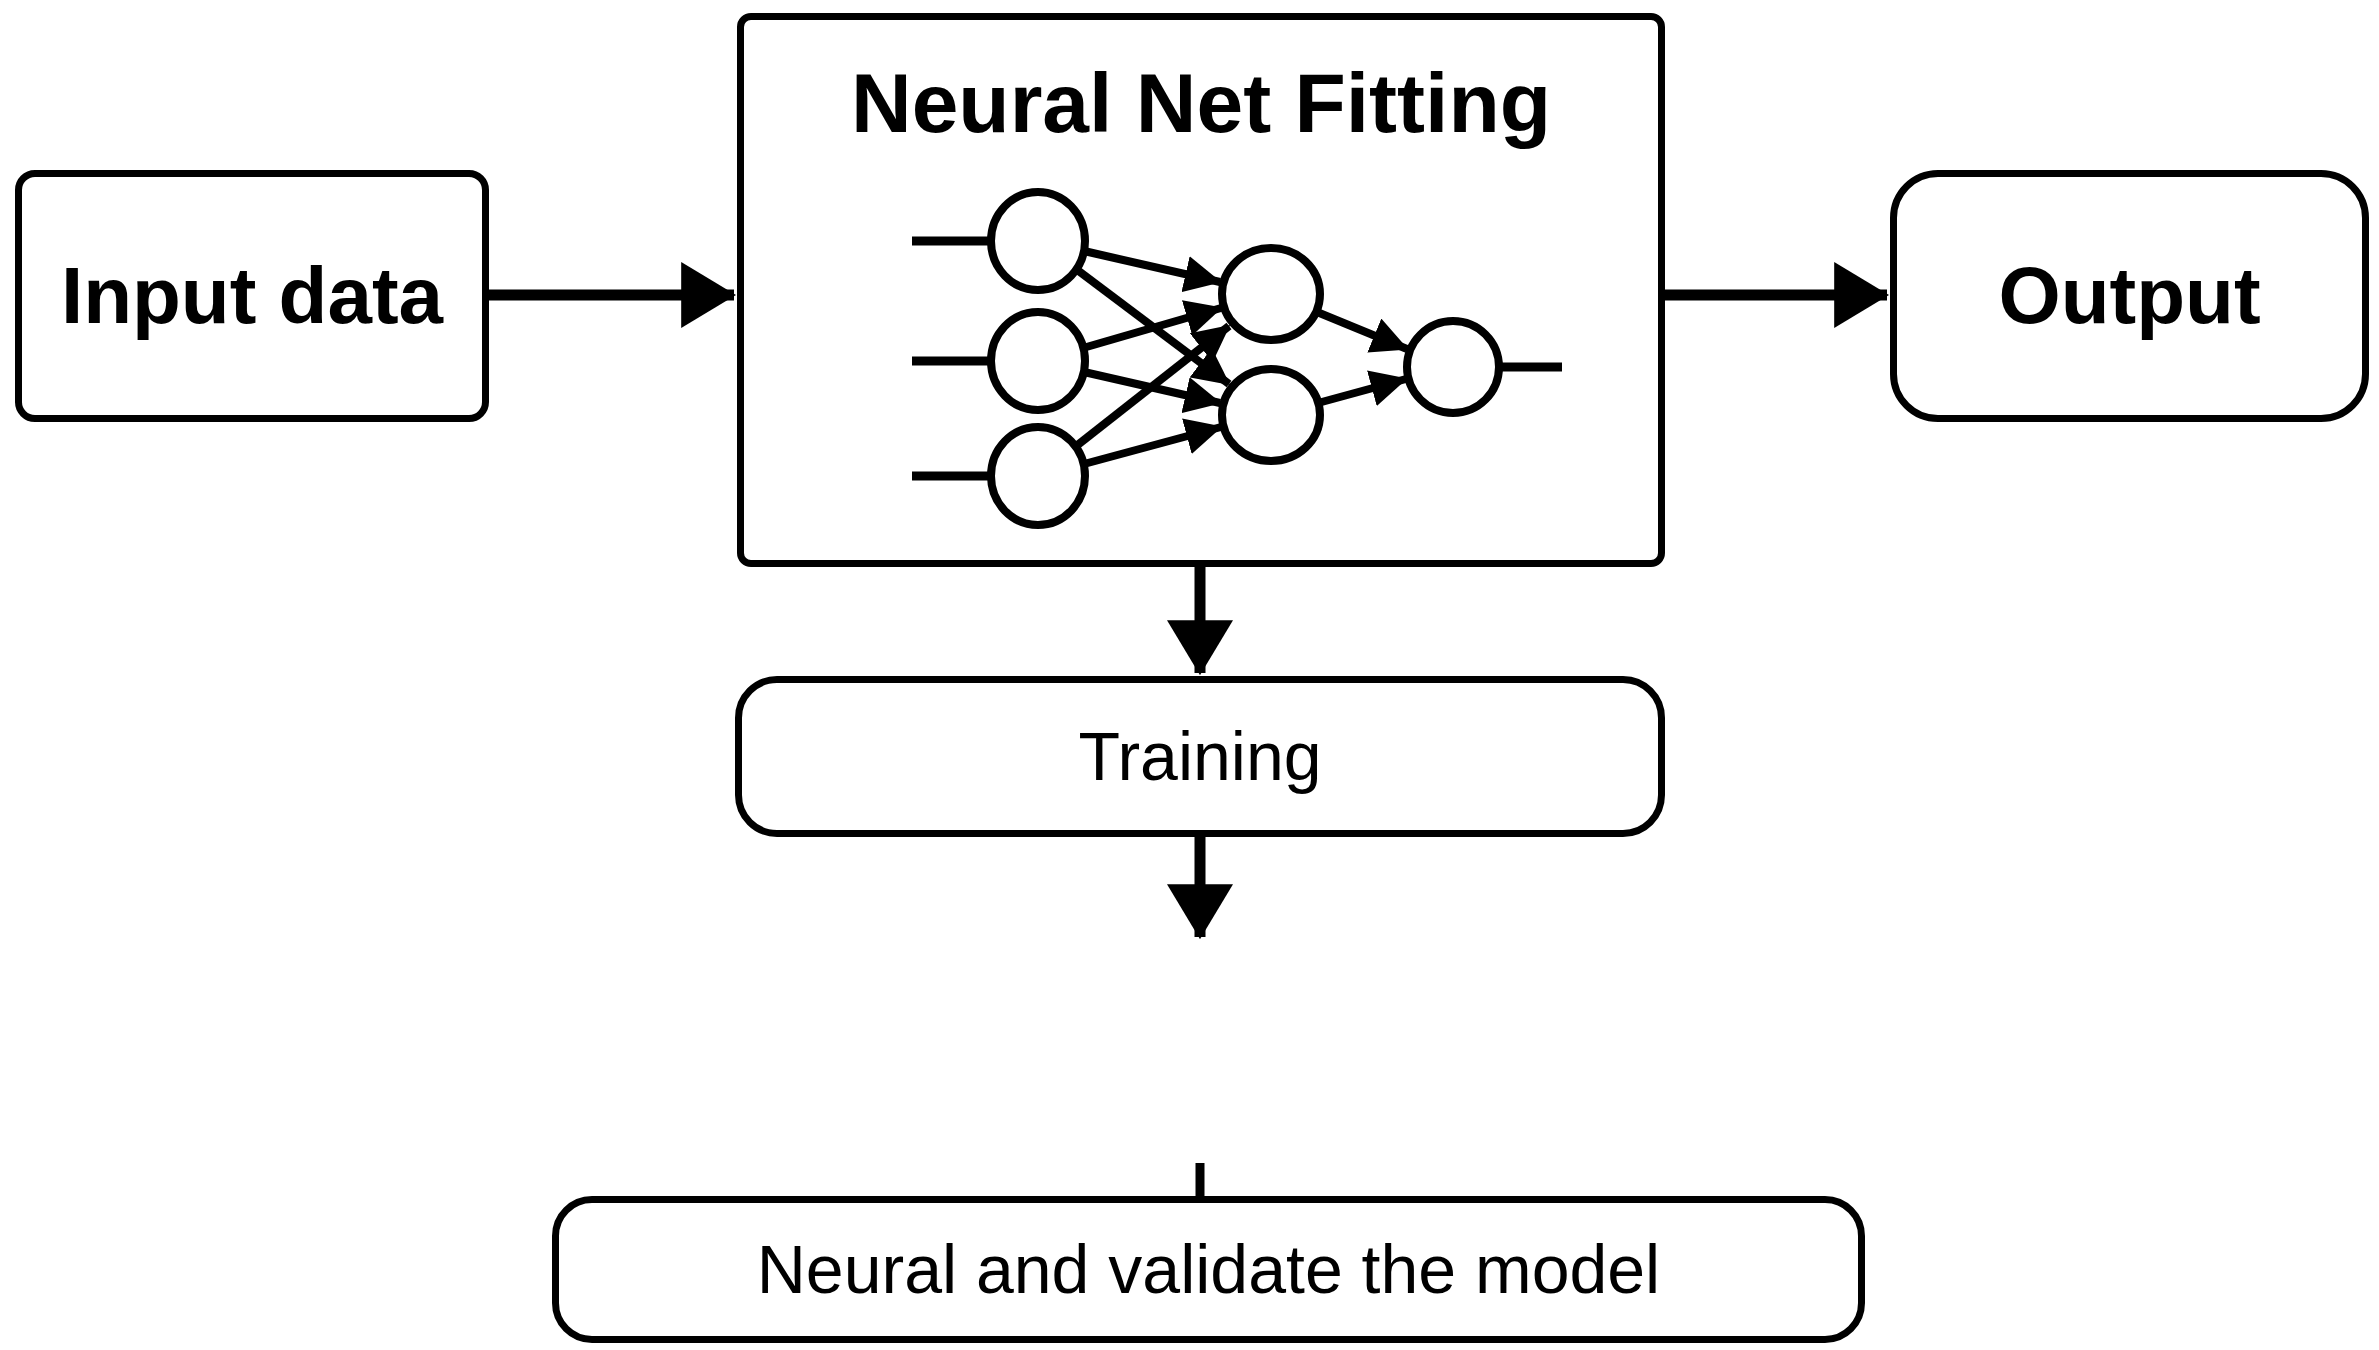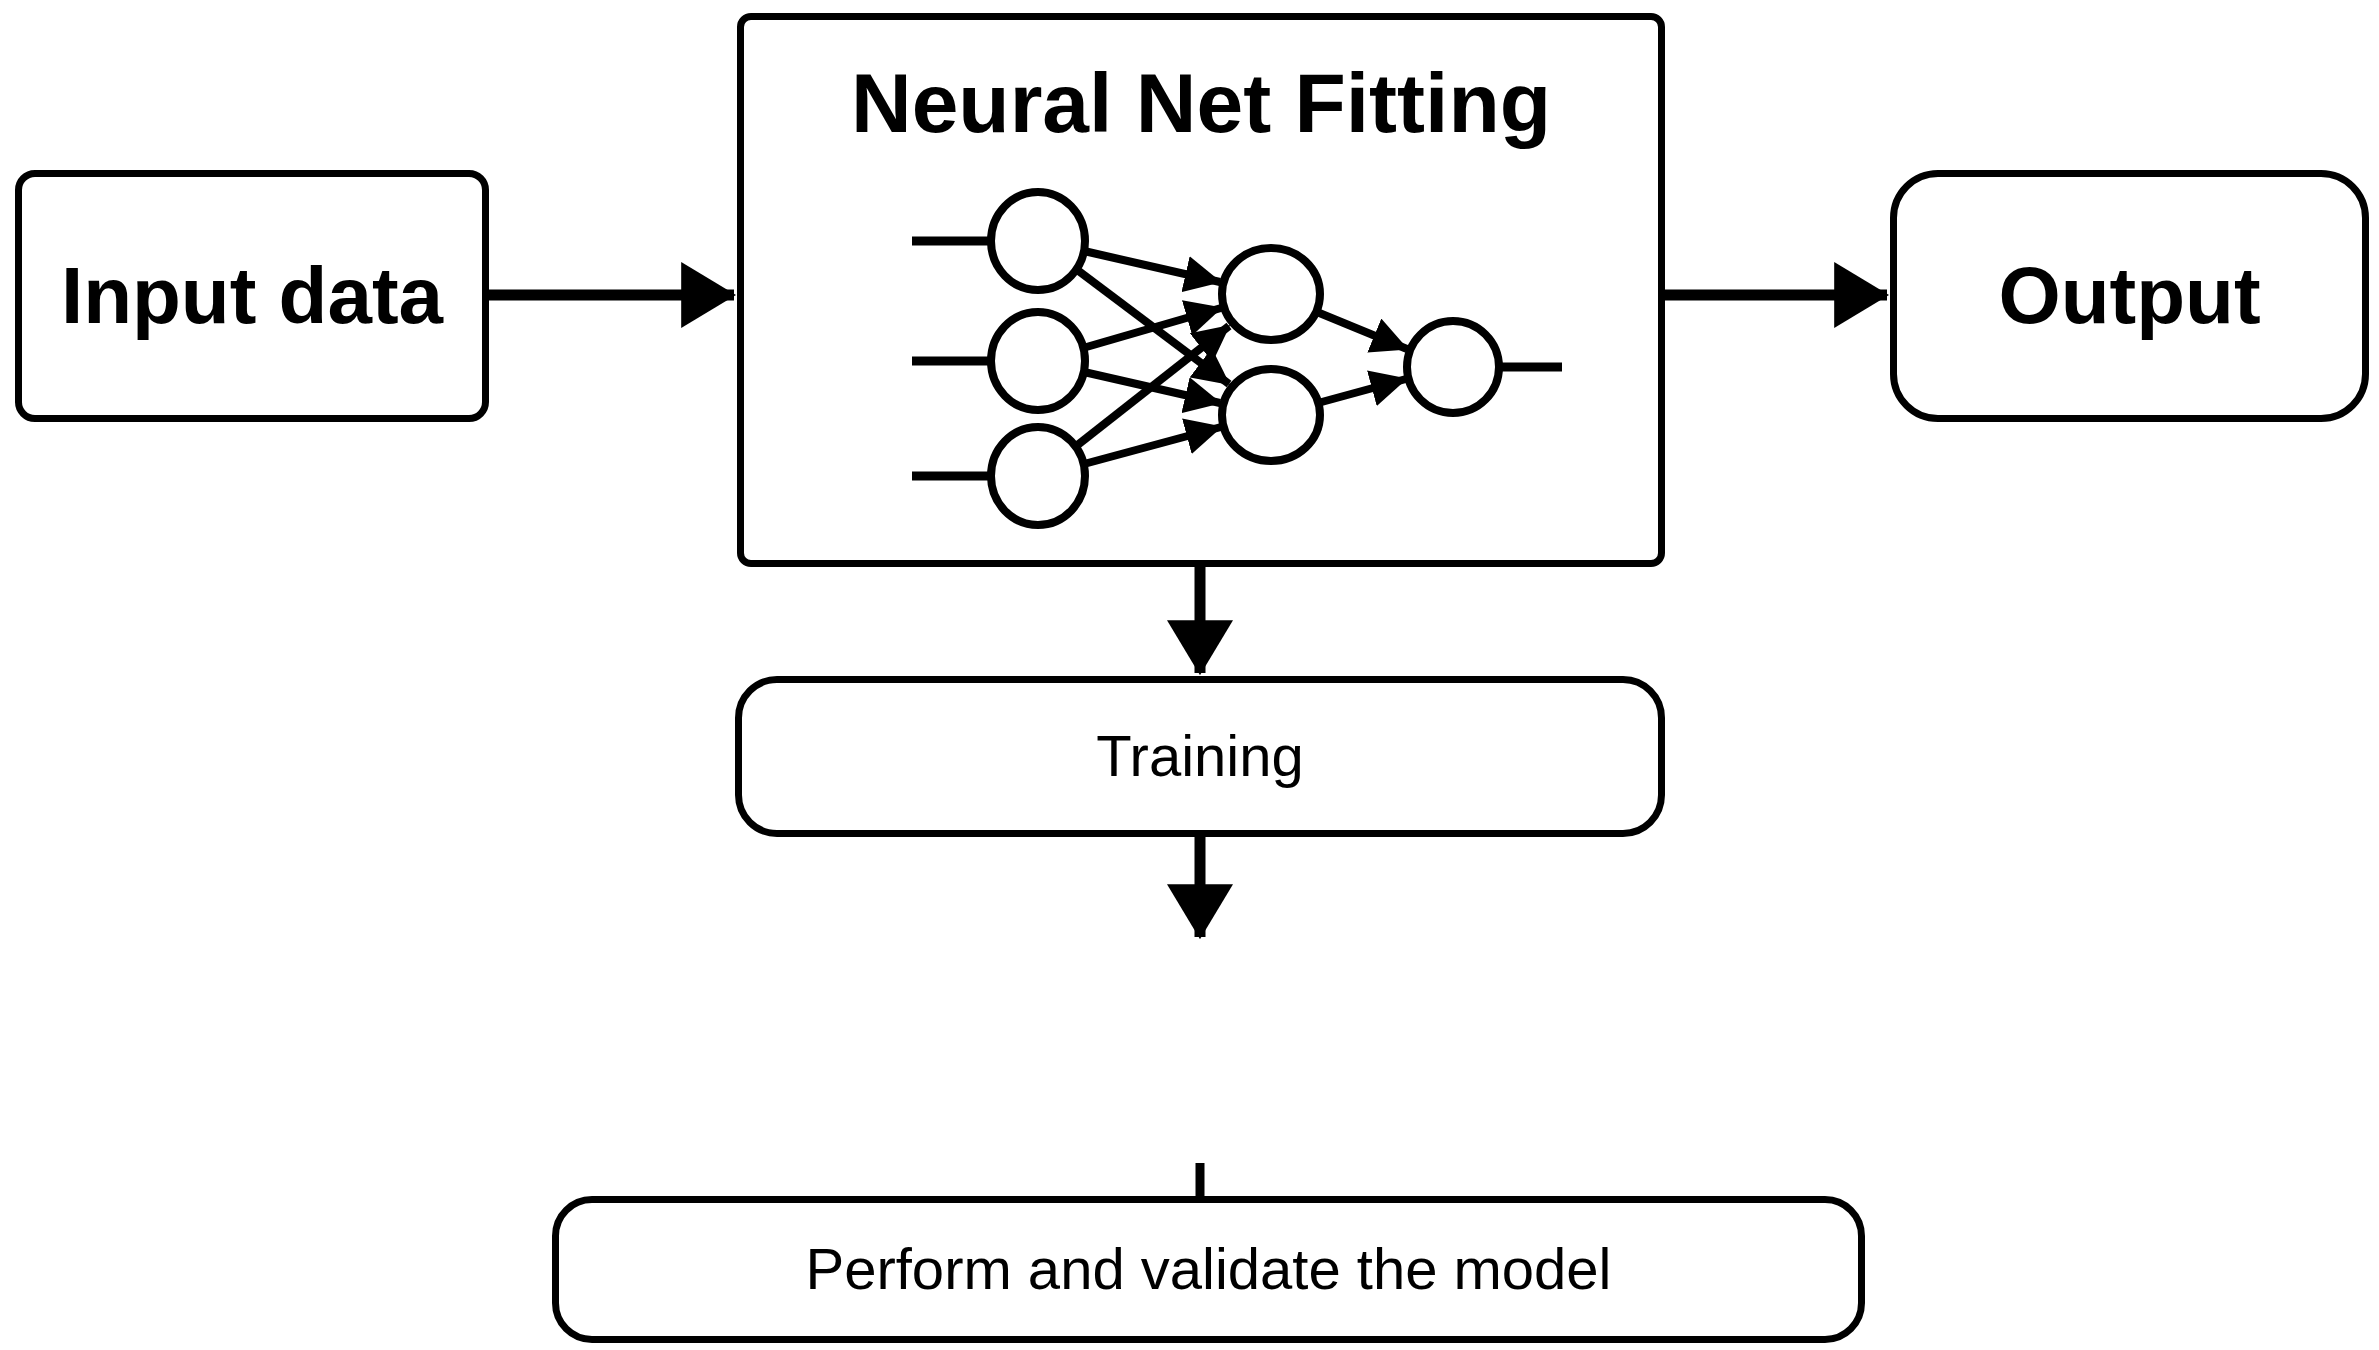--- a/index.html
+++ b/index.html
@@ -27,21 +27,21 @@
     text-align: center;
   }
   .bold-label {
     font-weight: bold;
     font-size: 80px;
     letter-spacing: 0px;
     white-space: nowrap;
   }
   .reg-label {
     font-weight: normal;
-    font-size: 58px;
+    font-size: 68px;
     line-height: 1.08;
   }
   .box-input    { left: 15px;   top: 170px;  width: 474px;  height: 252px;  border-radius: 20px; }
   .box-output   { left: 1890px; top: 170px;  width: 479px;  height: 252px;  border-radius: 48px; }
   .box-nnf      { left: 737px;  top: 13px;   width: 928px;  height: 554px;  border-radius: 14px;
                   align-items: flex-start; }
   .nnf-title    { margin-top: 35px; width: 100%; text-align: center;
                   font-weight: bold; font-size: 84px; white-space: nowrap; }
   .box-training { left: 735px;  top: 676px;  width: 930px;  height: 161px;  border-radius: 42px; }
   .box-lm       { left: 728px;  top: 940px;  width: 950px;  height: 230px;  border-radius: 48px; }
@@ -73,21 +73,21 @@
   <div class="fbox box-output">
     <span class="bold-label">Output</span>
   </div>
 
   <div class="fbox box-training">
     <span class="reg-label">Training</span>
   </div>
 
 
   <div class="fbox box-perform">
-    <span class="reg-label">Perform and validate the model</span>
+    <span class="reg-label">Neural and validate the model</span>
   </div>
 
   <svg class="layer" viewBox="0 0 2379 1350" xmlns="http://www.w3.org/2000/svg">
     <defs>
       <marker id="ah-big" viewBox="0 0 10 12" refX="9.6" refY="6" markerWidth="5" markerHeight="6" orient="auto" markerUnits="strokeWidth">
         <path d="M0,0 L10,6 L0,12 z" fill="#000000"></path>
       </marker>
       <marker id="ah-small" viewBox="0 0 10 10" refX="9.6" refY="5" markerWidth="4.6" markerHeight="4.6" orient="auto" markerUnits="strokeWidth">
         <path d="M0,0 L10,5 L0,10 z" fill="#000000"></path>
       </marker>

